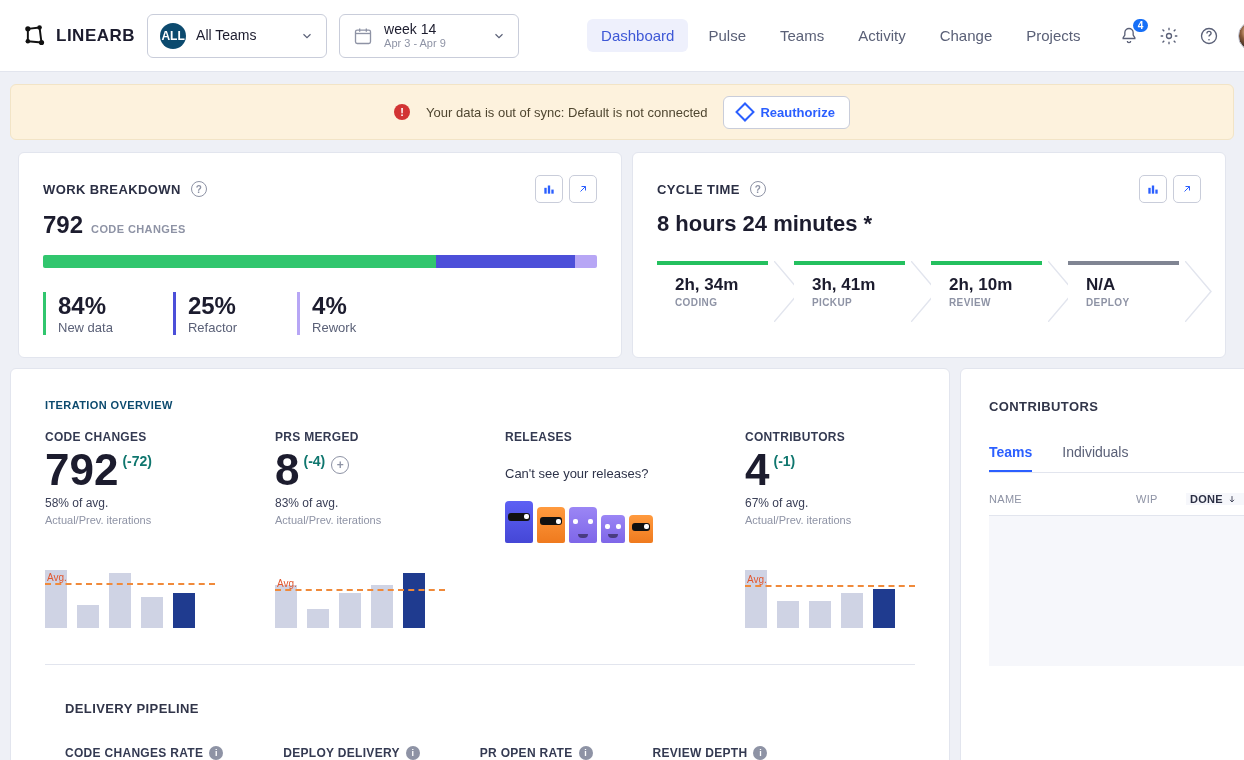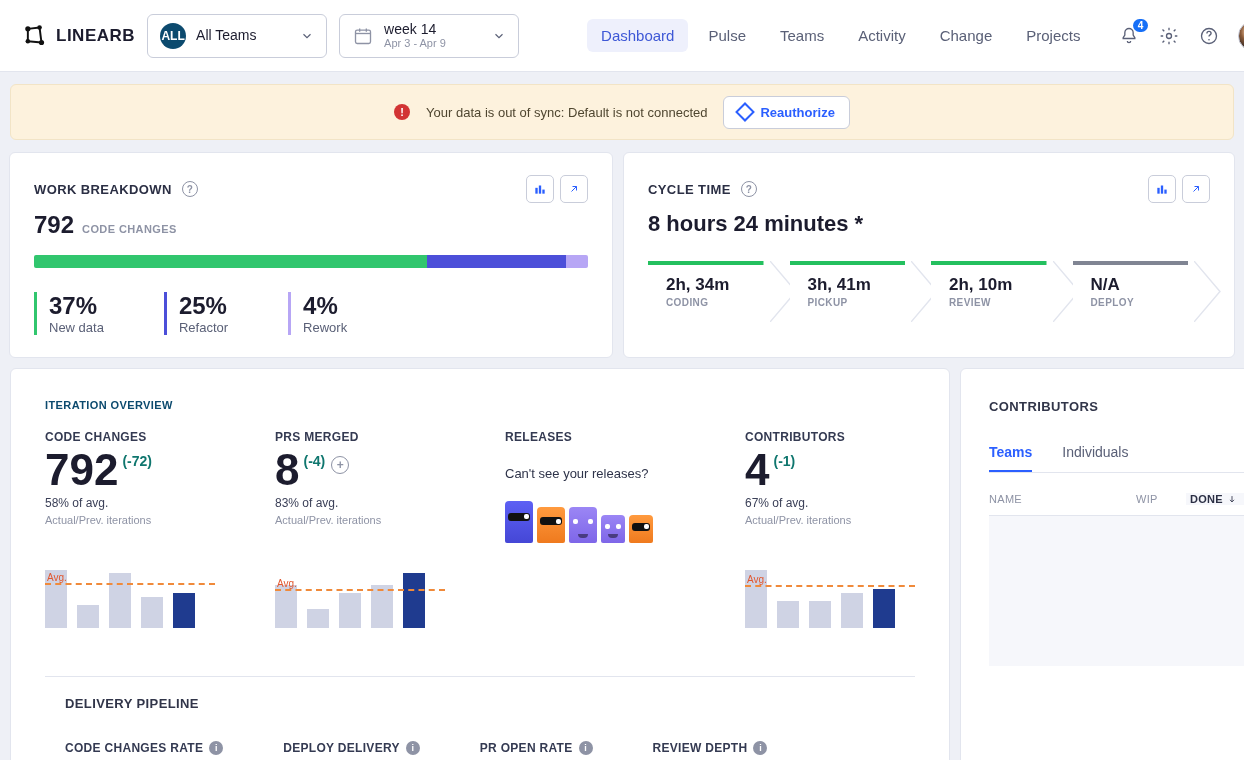--- a/index.html
+++ b/index.html
@@ -136,21 +136,21 @@
     cursor:pointer;
   }
   .reauth .diamond {
     width:14px; height:14px; transform:rotate(45deg);
     border:2px solid var(--primary);
   }
   
   .row {
     display:flex;
     gap:10px;
-    padding:0 9px;
+    padding:0 18px;
     margin-bottom:10px;
   }
   .card {
     background:var(--card);
     border:1px solid var(--border);
     border-radius:6px;
     padding:22px 24px;
   }
   .card-breakdown { flex: 0 0 604px; }
   .card-cycle { flex:1; }
@@ -290,21 +290,21 @@
     background: #111;
     border-radius: 3px;
   }
   .robot.blue { background: linear-gradient(#5d60f4,#4547d6); width:28px; height:42px; }
   .robot.orange { background: linear-gradient(#ff9a3e,#ef7a1e); }
   .robot.purple { background: linear-gradient(#9b86f5,#7e66e8); }
   .robot.med { width:28px; height:36px; }
   .robot.small { width:24px; height:28px; }
 
   
-  .delivery-card { border-top:1px solid var(--border); margin-top:48px; padding-top:19px; padding-left: 20px;}
+  .delivery-card { border-top:1px solid var(--border); margin-top:36px; padding-top:36px; padding-left: 20px;}
   .delivery-title { font-size:13px; font-weight:700; letter-spacing:.4px; color:#313549; margin-bottom:30px;}
   .del-metrics { display:flex; gap:60px;}
   .del-metric { display:flex; align-items:center; gap:6px;}
   .del-metric .t { font-size:12px; font-weight:700; color:#343a52; letter-spacing:.3px;}
   .info-dot { width:14px; height:14px; border-radius:50%; background:#8e93a5; color:#fff; font-size:9px; font-weight:700; display:flex; align-items:center; justify-content:center;}
   
   .card-contrib { flex:0 0 395px; padding:30px 28px;}
   .contrib-tabs { display:flex; gap:30px; border-bottom:1px solid var(--border); margin-top:30px;}
   .contrib-tab { padding-bottom:10px; font-size:14px; color:var(--text-muted); cursor:pointer;}
   .contrib-tab.active { color:var(--primary); font-weight:600; border-bottom:2px solid var(--primary);}
@@ -438,21 +438,21 @@
       <span>792</span>
       <span class="sub">CODE CHANGES</span>
     </div>
     <div class="bar">
       <div class="seg1" style="width:71%"></div>
       <div class="seg2" style="width:25%"></div>
       <div class="seg3" style="width:4%"></div>
     </div>
     <div class="pct-row">
       <div class="pct green">
-        <div class="n">37%</div>
+        <div class="n">84%</div>
         <div class="l">New data</div>
       </div>
       <div class="pct purple">
         <div class="n">25%</div>
         <div class="l">Refactor</div>
       </div>
       <div class="pct lav">
         <div class="n">4%</div>
         <div class="l">Rework</div>
       </div>

